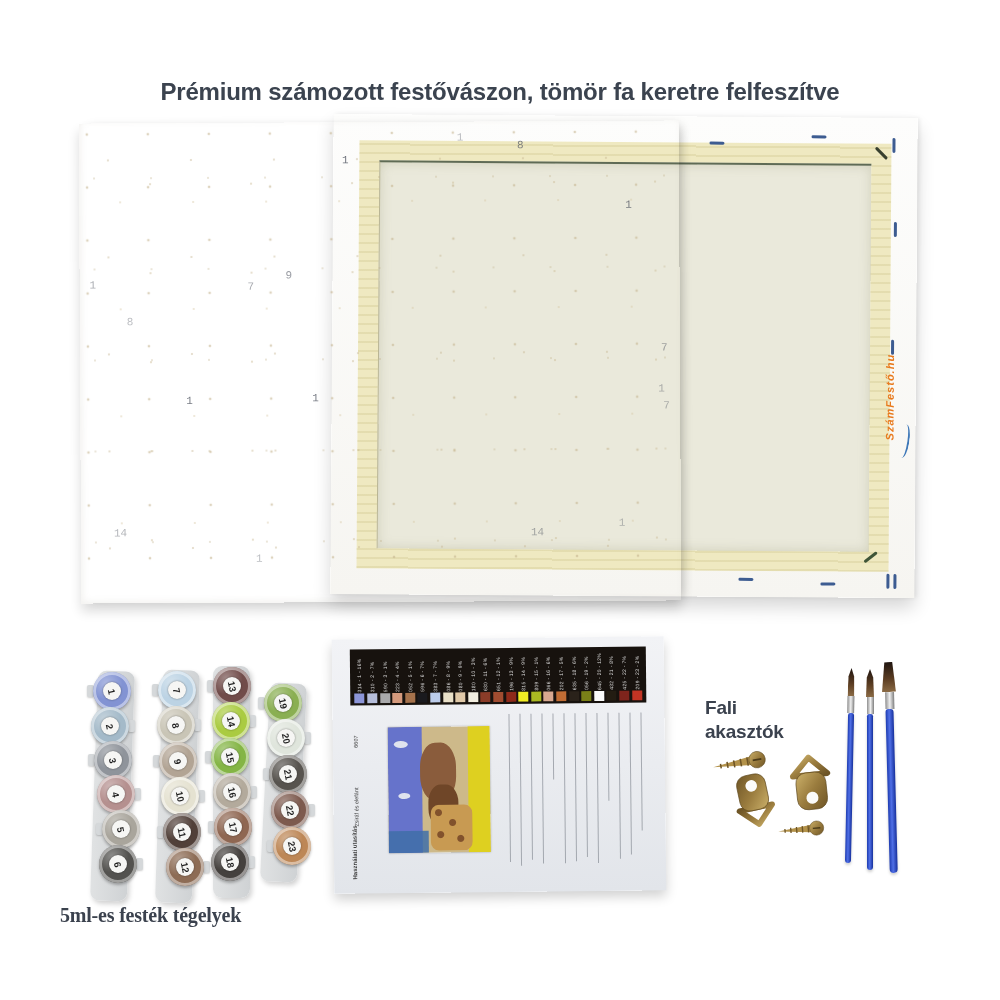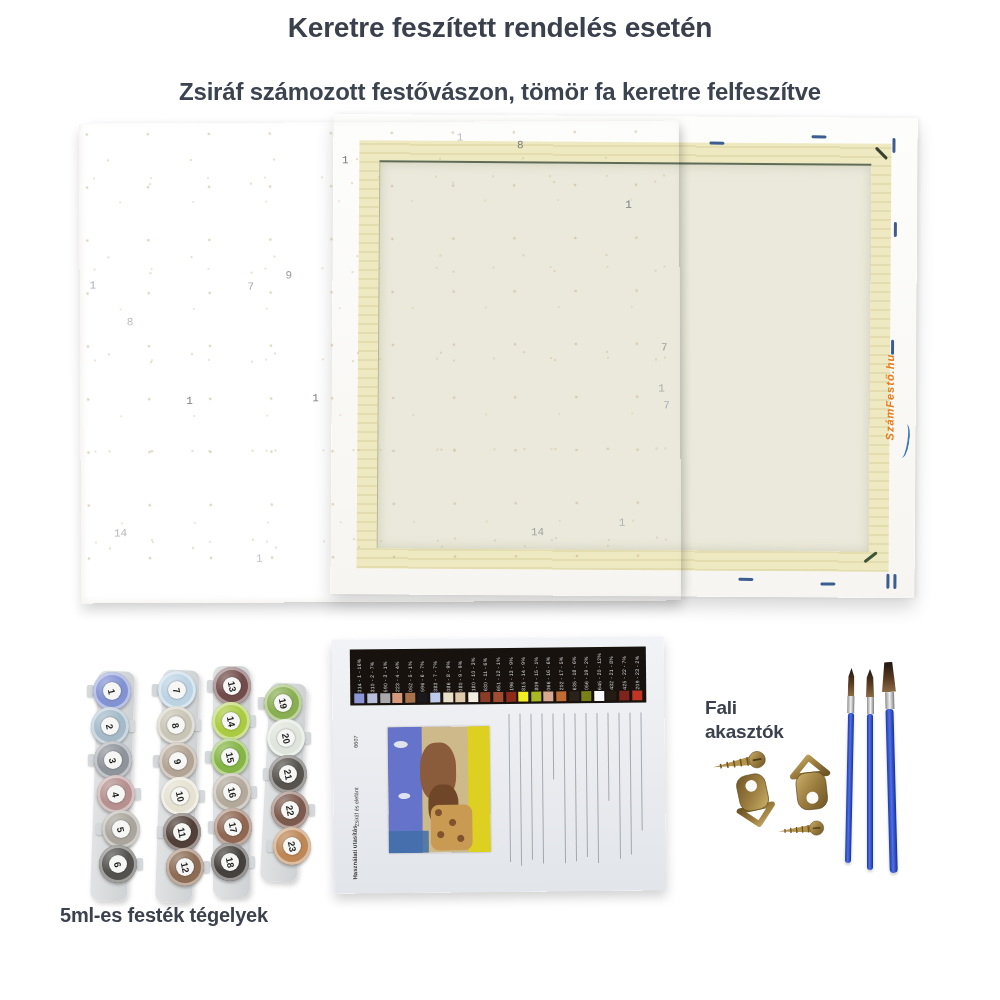--- a/index.html
+++ b/index.html
@@ -100,22 +100,21 @@
   .handle{width:6px;height:150px;border-radius:3px 3px 4px 4px;
          background:linear-gradient(90deg,#1d3bb0,#4f6fe6 45%,#16309c);
          box-shadow:0 2px 3px rgba(0,0,0,.2);}
   .h-wide{width:8px;height:164px;}
 </style>
 </head>
 <body>
 
 <div class="stage">
 
-  <div class="title">Keretre feszített rendelés esetén</div>
-  <div class="subtitle">Zsiráf számozott festővászon, tömör fa keretre felfeszítve</div>
+  <div class="subtitle">Prémium számozott festővászon, tömör fa keretre felfeszítve</div>
 
   <div class="frame" id="frame">
     <div class="frame-wood"></div>
     <div class="frame-back"></div>
     <div class="frame-logo">SzámFestő.hu</div>
     <div class="logo-wave"></div>
   <div class="staple st-h" style="left: 376px; top: 25px; background: rgb(61, 92, 145);"></div>
       <div class="staple st-h" style="left: 478px; top: 18px; background: rgb(61, 92, 145);"></div>
       <div class="staple st-v" style="left: 559px; top: 20px; background: rgb(61, 92, 145);"></div>
       <div class="staple st-d" style="left: 540px; top: 34px; transform: rotate(45deg); background: rgb(56, 64, 47);"></div>
@@ -285,21 +284,21 @@
           <span>22</span>
         </div>
       </div>
       <div class="pot tab-l" style="left: 292px; top: 846px;">
         <div class="pot-body" style="background: radial-gradient(circle at 35% 30%, rgba(255, 255, 255, 0.35), rgba(255, 255, 255, 0) 45%), rgb(189, 135, 86);"></div>
         <div class="pot-cap">
           <span>23</span>
         </div>
       </div>
     </div>
-  <div class="caption" style="left:60px;top:903px;width:260px;">5ml-es festék tégelyek</div>
+  <div class="caption" style="left:60px;top:903px;width:260px;font-family:Liberation Serif, serif;">5ml-es festék tégelyek</div>
 
   <div class="sheet" id="sheet">
     <div class="sheet-strip" id="sheet-strip">
         <div class="cc-col">
           <div class="cc-code">314 - 1 - 16%</div>
           <div class="cc-swatch" style="background: rgb(140, 149, 216);"></div>
         </div>
         <div class="cc-col">
           <div class="cc-code">310 - 2 - 7%</div>
           <div class="cc-swatch" style="background: rgb(182, 190, 219);"></div>

